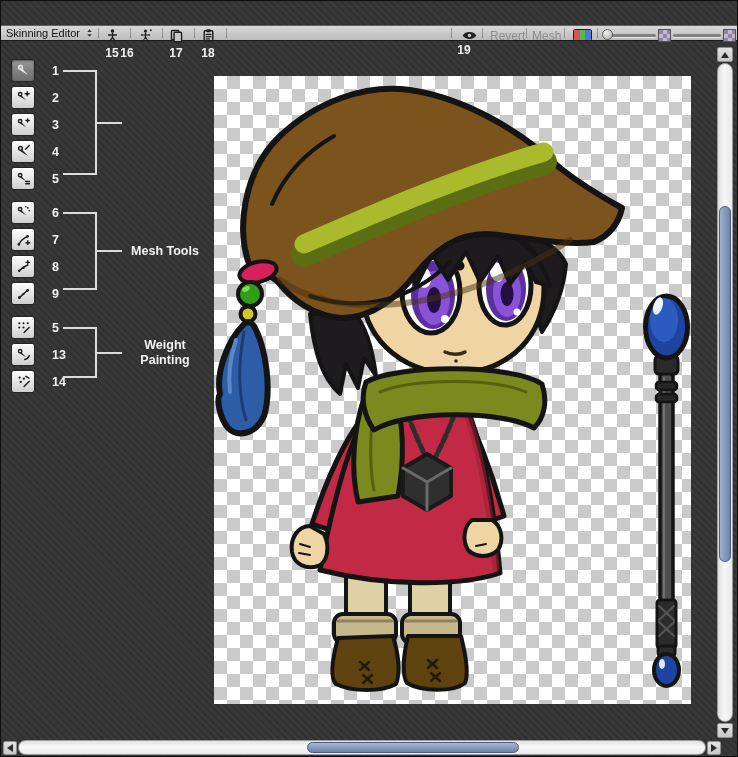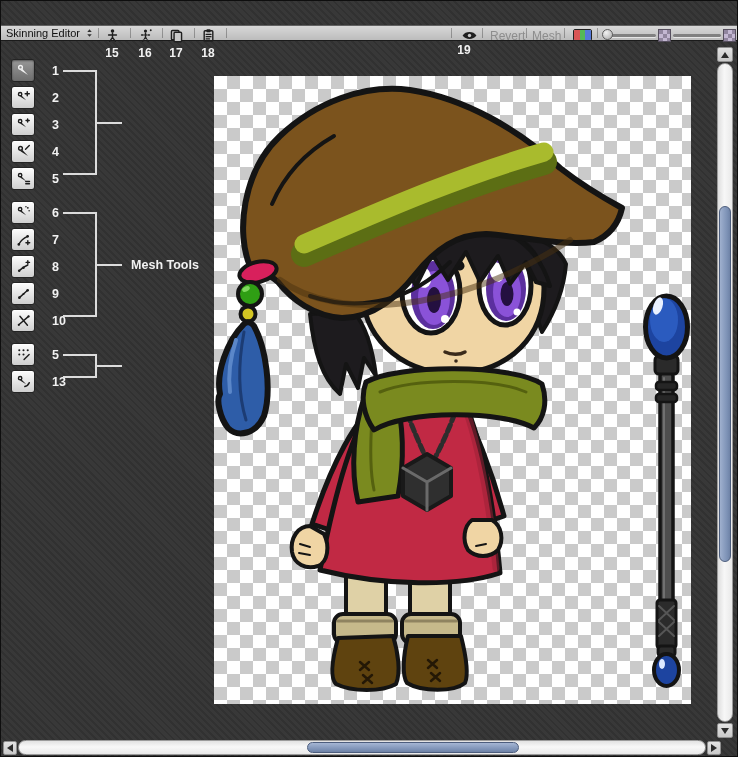--- a/index.html
+++ b/index.html
@@ -166,21 +166,21 @@
     </span>
     <span class="tb-sep" style="left:596px"></span>
     <span class="track" style="left:603px;width:52px"></span>
     <span class="knob"></span>
     <span class="mini-check" style="left:657px"></span>
     <span class="track" style="left:672px;width:48px"></span>
     <span class="mini-check" style="left:722px"></span>
   </div>
 
   <span class="anno-num" style="left:101px;top:45px">15</span>
-  <span class="anno-num" style="left:134px;top:45px">16</span>
+  <span class="anno-num" style="left:116px;top:45px">16</span>
   <span class="anno-num" style="left:165px;top:45px">17</span>
   <span class="anno-num" style="left:197px;top:45px">18</span>
   <span class="anno-num" style="left:453px;top:42px">19</span>
 
   <div class="left-panel">
       <div class="tool-group">
         <div class="tool-row">
           <button class="btn-tool active">
             <svg viewBox="0 0 16 16" width="15" height="15">
               <circle cx="4.8" cy="4.6" r="2" fill="none" stroke="currentColor" stroke-width="1.5" stroke-linecap="round" stroke-linejoin="round"></circle>
@@ -270,30 +270,20 @@
         <div class="tool-row">
           <button class="btn-tool">
             <svg viewBox="0 0 16 16" width="15" height="15">
               <path d="M3.6,12.4 L12.4,4.6" fill="none" stroke="currentColor" stroke-width="1.5" stroke-linecap="round" stroke-linejoin="round"></path>
               <circle cx="3.6" cy="12.4" r="1.4" fill="currentColor"></circle>
               <circle cx="12.4" cy="4.6" r="1.4" fill="currentColor"></circle>
               <circle cx="8" cy="8.5" r="1.1" fill="currentColor"></circle>
             </svg>
           </button>
           <span class="tool-num">9</span>
-        </div>
-        <div class="tool-row">
-          <button class="btn-tool">
-            <svg viewBox="0 0 16 16" width="15" height="15">
-              <path d="M3,12.6 L13.4,3.6 M4.2,3.4 L12.2,13" fill="none" stroke="currentColor" stroke-width="1.5" stroke-linecap="round" stroke-linejoin="round"></path>
-              <circle cx="3" cy="12.6" r="1.2" fill="currentColor"></circle>
-              <circle cx="13.4" cy="3.6" r="1.2" fill="currentColor"></circle>
-            </svg>
-          </button>
-          <span class="tool-num">10</span>
         </div>
         <div class="bracket"></div>
         <div class="bracket-tick"></div>
         <div class="group-label">
           <div>Mesh Tools</div>
         </div>
       </div>
       <div class="tool-group">
         <div class="tool-row">
           <button class="btn-tool">
@@ -311,22 +301,37 @@
         <div class="tool-row">
           <button class="btn-tool">
             <svg viewBox="0 0 16 16" width="15" height="15">
               <circle cx="4.4" cy="4.4" r="1.8" fill="none" stroke="currentColor" stroke-width="1.5" stroke-linecap="round" stroke-linejoin="round"></circle>
               <path d="M5.9,5.8 L10.8,10.8 L4.3,7 Z" fill="currentColor"></path>
               <path d="M9.4,13.4 C11.4,13 13.2,11.4 14.2,9.2" fill="none" stroke="currentColor" stroke-width="1.5" stroke-linecap="round" stroke-linejoin="round"></path>
             </svg>
           </button>
           <span class="tool-num">13</span>
         </div>
+        <div class="tool-row">
+          <button class="btn-tool">
+            <svg viewBox="0 0 16 16" width="15" height="15">
+              <circle cx="3.8" cy="3.8" r="1.2" fill="currentColor"></circle>
+              <circle cx="8.4" cy="5" r="1.2" fill="currentColor"></circle>
+              <circle cx="5" cy="8.4" r="1.2" fill="currentColor"></circle>
+              <path d="M8.6,13.4 L14.2,7.8 M10.4,2.6 L13.8,4.4" fill="none" stroke="currentColor" stroke-width="1.5" stroke-linecap="round" stroke-linejoin="round"></path>
+            </svg>
+          </button>
+          <span class="tool-num">14</span>
+        </div>
         <div class="bracket"></div>
         <div class="bracket-tick"></div>
+        <div class="group-label">
+          <div>Weight</div>
+          <div>Painting</div>
+        </div>
       </div>
     </div>
 
   <div class="canvas">
     <svg width="477" height="628" viewBox="0 0 477 628" stroke-linejoin="round" stroke-linecap="round">
 
       <g>
         <path class="c-leg" d="M132,498 h40 v52 h-40 Z" stroke="#141414" stroke-width="4"></path>
         <path class="c-leg" d="M196,498 h40 v52 h-40 Z" stroke="#141414" stroke-width="4"></path>
         <rect class="c-cuff" x="120" y="538" width="62" height="29" rx="9" stroke="#141414" stroke-width="4"></rect>

